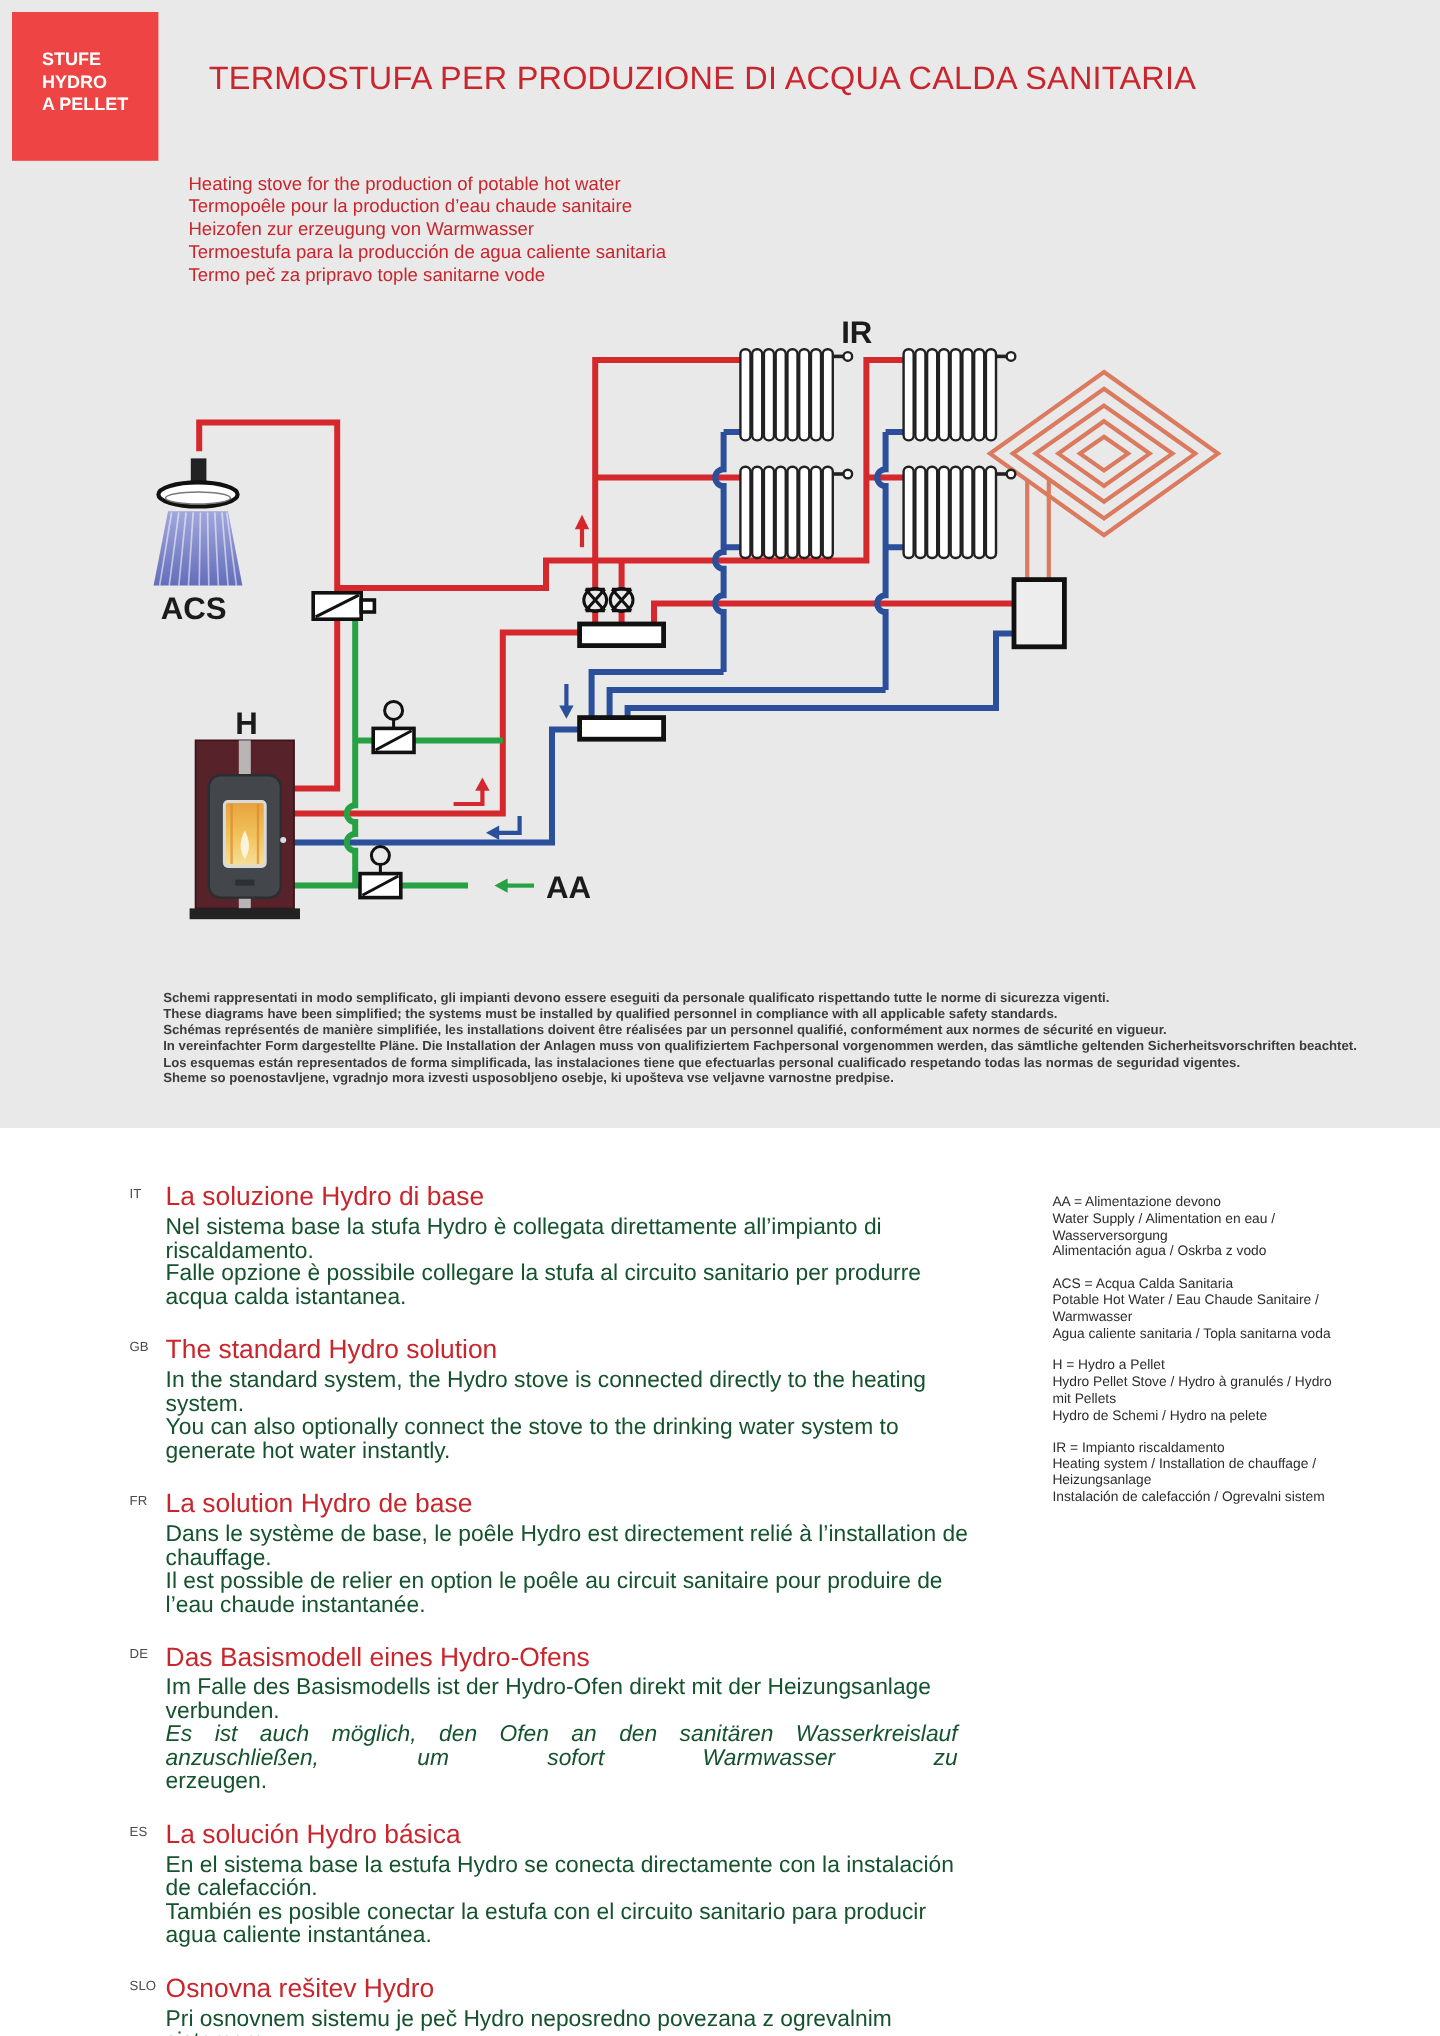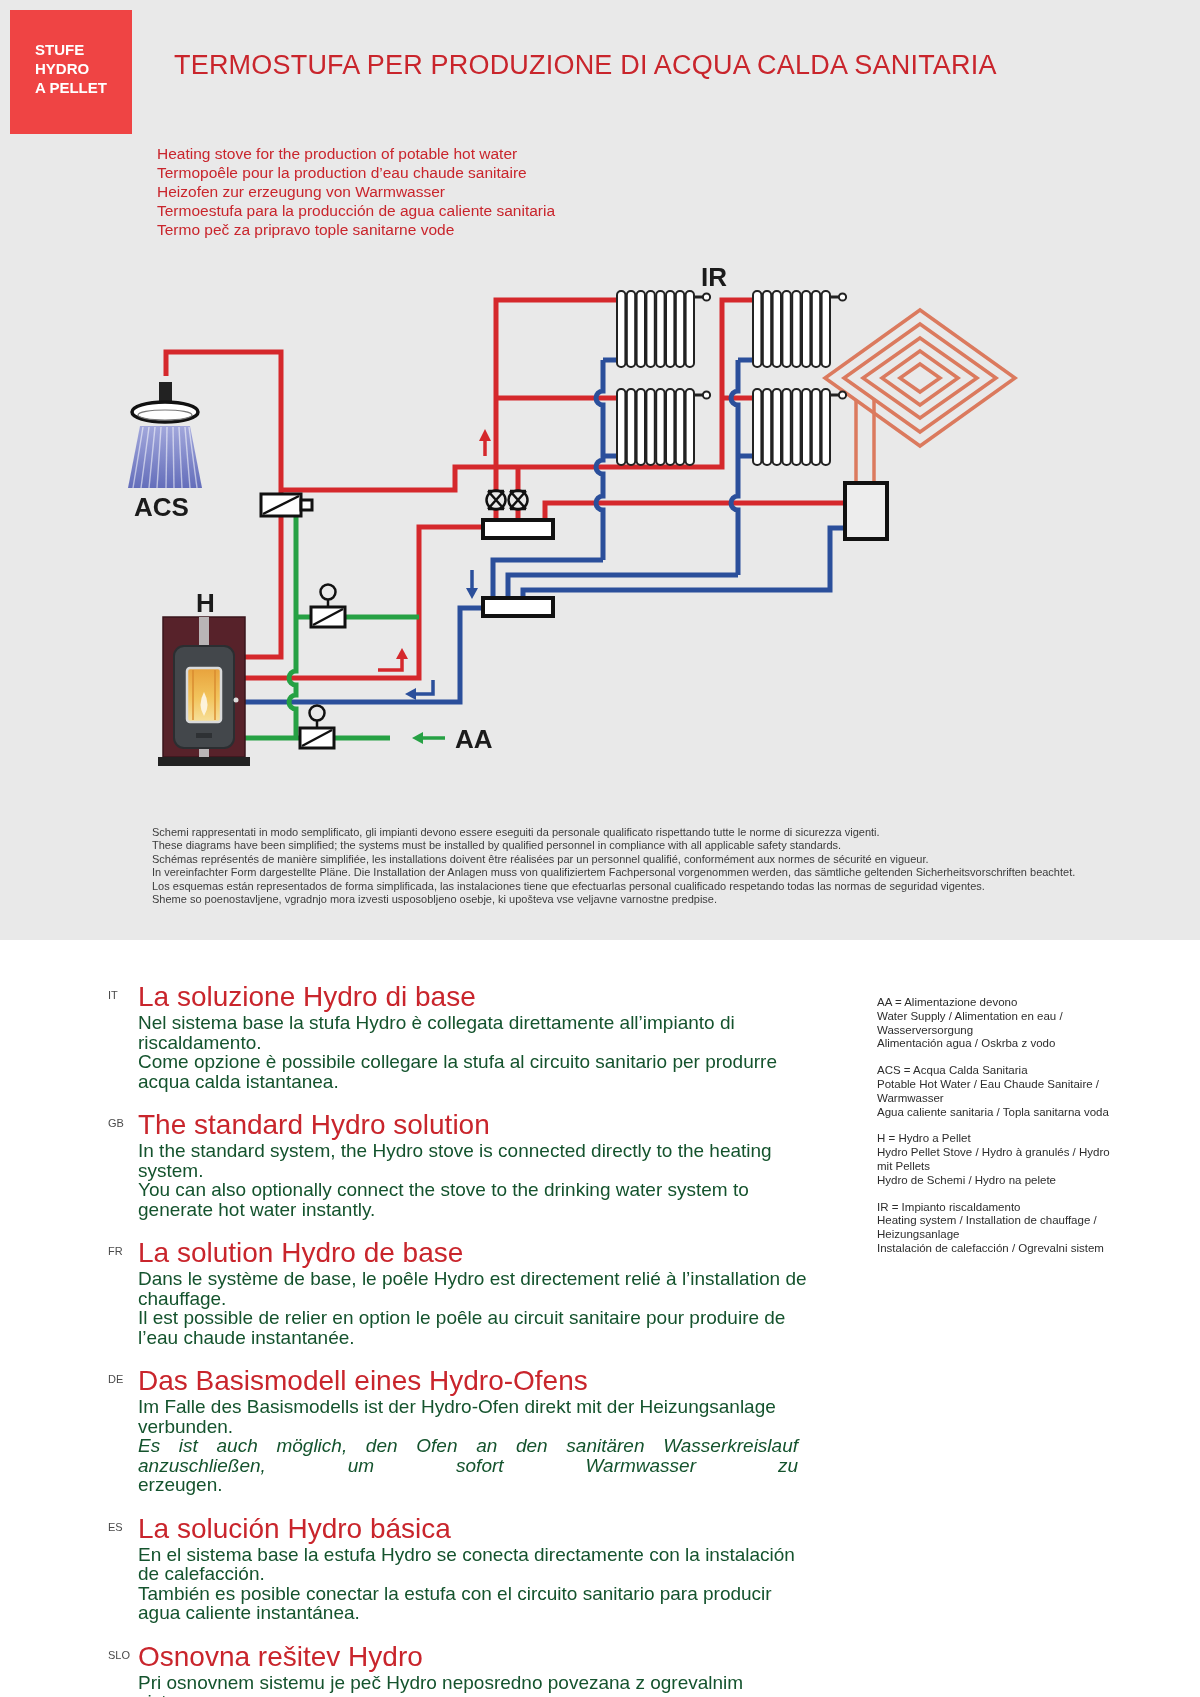--- a/index.html
+++ b/index.html
@@ -6,25 +6,25 @@
   .page{position:relative;width:1200px;height:1697px;background:#ffffff;overflow:hidden;
         font-family:"Liberation Sans","DejaVu Sans",sans-serif;}
   .gray-band{position:absolute;left:0;top:0;width:1200px;height:940px;background:#e9e9e9;}
   .teal-tag{position:absolute;left:10px;top:10px;width:122px;height:124px;background:#ef4444;
             color:#fff;font-weight:bold;font-size:15px;line-height:19px;padding:30px 0 0 25px;
             box-sizing:border-box;}
   .title{position:absolute;left:174px;top:50px;width:900px;color:#c9252c;font-size:27px;
          letter-spacing:.2px;}
   .subtitles{position:absolute;left:157px;top:98px;color:#c9252c;font-size:15.5px;line-height:19px;margin-top:46px;}
   svg.diagram{position:absolute;left:0;top:0;}
-  .disclaimer{position:absolute;left:152px;top:826px;font-size:11px;line-height:13.4px;color:#3c3c3c;}
+  .disclaimer{position:absolute;left:136px;top:826px;font-size:11px;line-height:13.4px;color:#3c3c3c;font-weight:bold;}
   .sections{position:absolute;left:108px;top:984px;width:700px;}
   .section{display:flex;margin-bottom:21px;}
   .sec-code{width:30px;font-size:11px;color:#4a4a4a;padding-top:5px;flex:none;}
-  .sec-heading{color:#c9252c;font-size:28px;line-height:26px;margin-bottom:3px;}
+  .sec-heading{color:#c9252c;font-size:22px;line-height:26px;margin-bottom:3px;}
   .sec-body{font-size:19px;line-height:19.5px;color:#14532d;}
   .sec-body .justify{text-align:justify;text-align-last:justify;width:660px;font-style:italic;}
   .legend{position:absolute;left:877px;top:996px;width:250px;font-size:11.5px;line-height:13.8px;color:#2d2d2d;}
   .legend-group{margin-bottom:13px;}
 </style>
 </head>
 <body>
 
 <div class="page">
   <div class="gray-band"></div>
@@ -205,21 +205,21 @@
     <div>Sheme so poenostavljene, vgradnjo mora izvesti usposobljeno osebje, ki upošteva vse veljavne varnostne predpise.</div>
   </div>
 
   <div class="sections">
     <div class="section">
       <div class="sec-code">IT</div>
       <div>
         <div class="sec-heading">La soluzione Hydro di base</div>
         <div class="sec-body">
           <div>Nel sistema base la stufa Hydro è collegata direttamente all’impianto di riscaldamento.</div>
-          <div>Come opzione è possibile collegare la stufa al circuito sanitario per produrre acqua calda istantanea.</div>
+          <div>Falle opzione è possibile collegare la stufa al circuito sanitario per produrre acqua calda istantanea.</div>
         </div>
       </div>
     </div>
     <div class="section">
       <div class="sec-code">GB</div>
       <div>
         <div class="sec-heading">The standard Hydro solution</div>
         <div class="sec-body">
           <div>In the standard system, the Hydro stove is connected directly to the heating system.</div>
           <div>You can also optionally connect the stove to the drinking water system to generate hot water instantly.</div>

